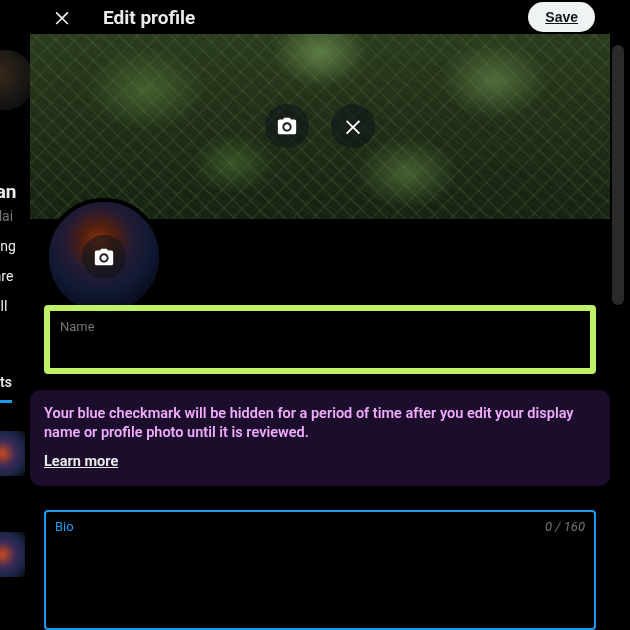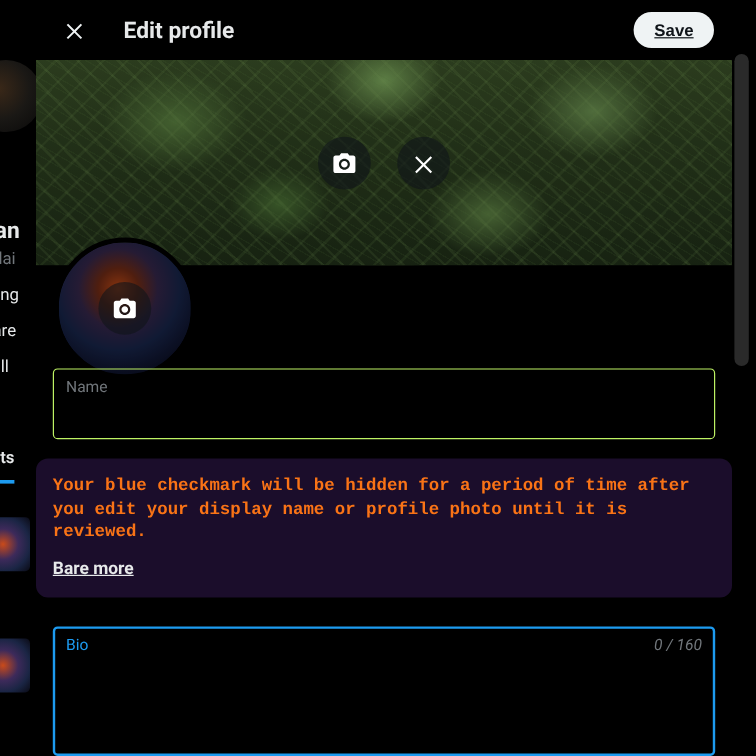--- a/index.html
+++ b/index.html
@@ -83,21 +83,21 @@
       height: 630px;
       background: #000;
       z-index: 10;
       display: flex;
       flex-direction: column;
     }
     .modal-header {
       display: flex;
       align-items: center;
       padding: 10px 15px;
-      height: 50px;
+      height: 34px;
     }
     .close-btn {
       width: 34px;
       height: 34px;
       display: flex;
       align-items: center;
       justify-content: center;
       border-radius: 50%;
       cursor: pointer;
     }
@@ -188,28 +188,28 @@
       border-radius: 50%;
       background: rgba(0,0,0,0.35);
     }
     .content {
       padding: 86px 14px 0 14px;
       display: flex;
       flex-direction: column;
       gap: 24px;
     }
     .field {
-      border: 1px solid #bef264;
+      border: 6px solid #bef264;
       border-radius: 4px;
       padding: 8px 14px 10px 10px;
       position: relative;
     }
     .field-focused {
       border: 2px solid #1d9bf0;
-      padding: 7px 9px 11px 9px;
+      padding: 7px 9px 23px 9px;
     }
     .field-label {
       font-size: 13px;
       color: #71767b;
     }
     .field-label-focused {
       color: #1d9bf0;
     }
     .field-counter {
       position: absolute;
@@ -243,23 +243,22 @@
     }
     .notice {
       background: #1b0d2b;
       border-radius: 10px;
       padding: 14px 14px 16px 14px;
       margin: -8px -14px 0 -14px;
     }
     .notice-text {
       font-size: 14.5px;
       font-weight: 600;
-      color: #f97316;
+      color: #f0abfc;
       line-height: 1.35;
-      font-family: Liberation Mono, monospace;
     }
     .notice-link {
       display: inline-block;
       margin-top: 10px;
       font-size: 14.5px;
       font-weight: 700;
       color: #e7e9ea;
       text-decoration: underline;
       cursor: pointer;
     }
@@ -356,21 +355,21 @@
   </div>
 
   <div class="content">
     <div class="field">
       <div class="field-label">Name</div>
       <input class="field-input" value="" style="">
     </div>
 
     <div class="notice">
       <div class="notice-text">Your blue checkmark will be hidden for a period of time after you edit your display name or profile photo until it is reviewed.</div>
-      <a class="notice-link">Bare more</a>
+      <a class="notice-link">Learn more</a>
     </div>
 
     <div class="field field-focused">
       <div class="field-label field-label-focused">Bio</div>
       <div class="field-counter">0 / 160</div>
       <textarea class="field-textarea" style=""></textarea>
     </div>
   </div>
 </div>
 

